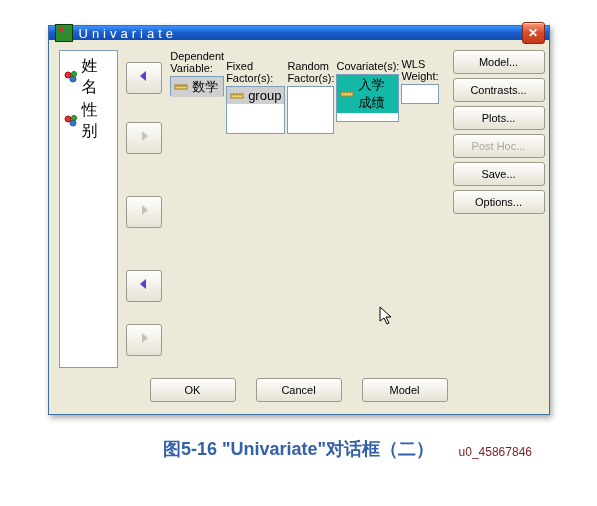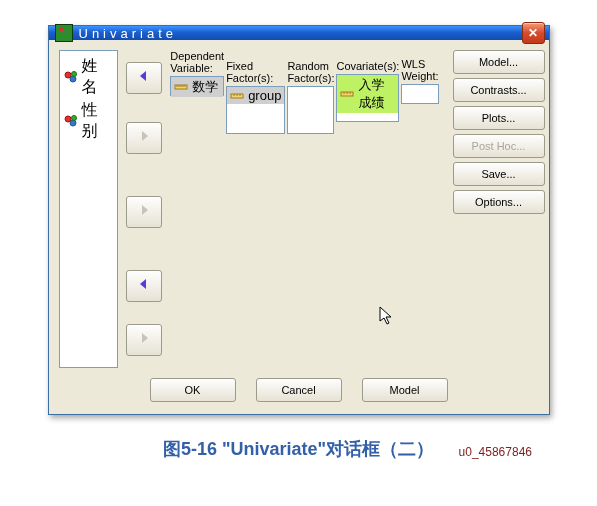--- a/index.html
+++ b/index.html
@@ -66,21 +66,21 @@
   .arrow-btn.disabled { color:#bfbfb4; }
   .arrow-btn svg{width:16px;height:14px;}
   .fields-col { flex:1; display:flex; flex-direction:row; gap:2px; }
   .field-group { }
   .field-label { font-size: 11px; color:#000; margin-bottom:2px;}
   .var-box {
     background:#fff; border:1px solid #7b9ebd; font-size:13px;
   }
   .var-item { display:flex; align-items:center; gap:4px; padding:1px 3px;}
   .var-item.sel { background:#cfcfcf;}
-  .var-item.hl  { background:#bef264;}
+  .var-item.hl  { background:#14b8a6;}
   .scale-icon { width:14px;height:12px; display:inline-block;}
   .scale-icon svg{width:14px;height:12px;}
   .right-col { width:86px; display:flex; flex-direction:column; gap:4px; padding-left:6px;}
   .btn {
     height:22px; min-width:70px;
     background: linear-gradient(#fefefe,#e6e2d4);
     border:1px solid #9c9a8c; border-radius:3px;
     font-size:11px; display:flex;align-items:center;justify-content:center;
     box-shadow: inset 0 1px 0 #fff;
     padding: 0 10px;

